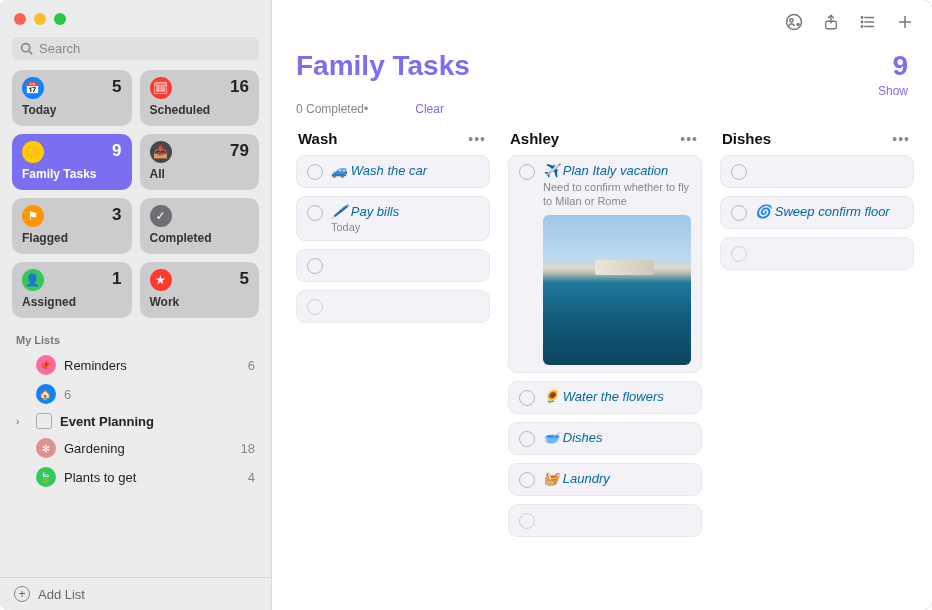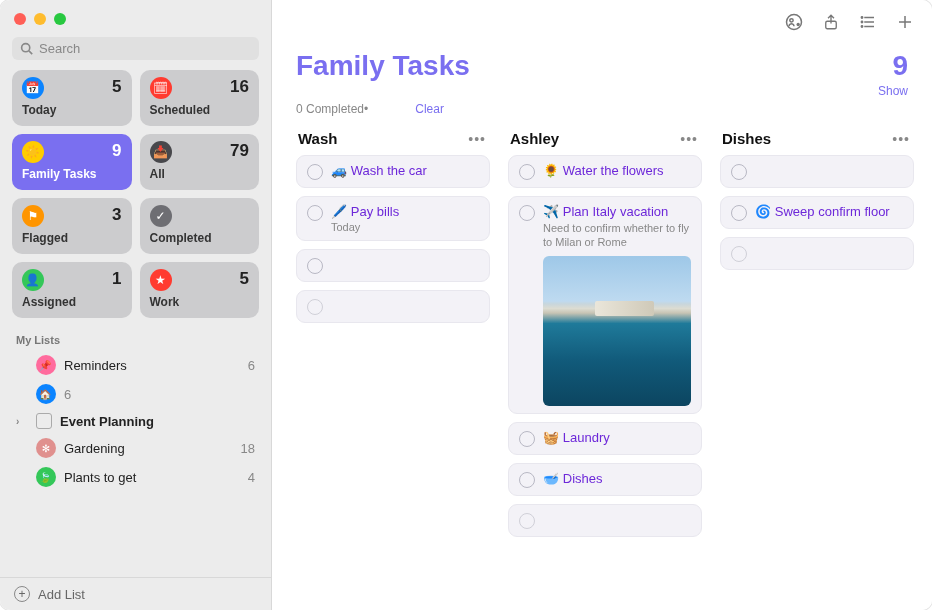--- a/index.html
+++ b/index.html
@@ -43,21 +43,21 @@
 .subhead { padding: 0 24px 12px; display: flex; align-items: center; font-size: 12px; color: #888; }
 .subhead .clear { color: #7a6ff0; cursor: pointer; margin-left: 47px; }
 .show { font-size: 12px; color: #7a6ff0; text-align: right; cursor: pointer; margin-top: 2px; }
 .columns { flex: 1; display: flex; gap: 18px; padding: 0 18px 12px 24px; overflow: hidden; }
 .col { flex: 1; min-width: 0; }
 .col-head { display: flex; justify-content: space-between; align-items: center; padding: 2px 4px 8px 2px; font-size: 15px; font-weight: 700; color: #111; }
 .col-head .dots { color: #888; font-weight: 400; cursor: pointer; font-size: 14px; letter-spacing: 1px; }
 .task { background: #f3f2f7; border: 1px solid #e8e7ee; border-radius: 9px; padding: 7px 10px; margin-bottom: 8px; display: flex; gap: 8px; font-size: 13px; }
 .radio { width: 16px; height: 16px; border: 1.5px solid #b8b8c4; border-radius: 50%; flex-shrink: 0; margin-top: 1px; cursor: pointer; }
 .task .body { flex: 1; min-width: 0; }
-.task .title { color: #6d28d9; }
+.task .title { color: #0369a1; font-style: italic; }
 .task .meta { color: #888; font-size: 11px; margin-top: 2px; }
 .task .notes { color: #888; font-size: 11px; margin-top: 2px; line-height: 1.3; }
 .task.empty { padding: 7px 10px; }
 .task.empty .radio { border-color: #d0d0d8; }
 .thumb { width: 100%; height: 150px; border-radius: 6px; margin-top: 6px; }
 .thumb.dog { height: 160px; }
 
 .photo-food { background: radial-gradient(circle at 30% 35%, #d94c2a 0 10%, transparent 11%), radial-gradient(circle at 50% 40%, #b32e1e 0 14%, transparent 15%), radial-gradient(circle at 70% 55%, #f2d49a 0 12%, transparent 13%), radial-gradient(circle at 35% 70%, #e97a3a 0 9%, transparent 10%), radial-gradient(circle at 60% 75%, #8a5a2d 0 7%, transparent 8%), linear-gradient(135deg, #a7865c 0%, #6b4a2a 100%); }
 .photo-sea { background: linear-gradient(to bottom, #9ec8e8 0%, #bedaf0 30%, #c8d6dc 32%, #dcdcd2 35%, #c8c4b4 38%, #1f7a9a 45%, #115a7a 70%, #0c4560 100%); position: relative; }
 .photo-sea::after { content:""; position:absolute; left:35%; top:30%; width:40%; height:10%; background: linear-gradient(90deg, #eae6da, #cfc9b8); border-radius: 2px; }
@@ -256,41 +256,41 @@
       </div>
 
       <div class="col">
         <div class="col-head">
             <span>Ashley</span>
             <span class="dots">•••</span>
           </div>
         <div class="task">
             <span class="radio"></span>
             <div class="body">
-              <div class="title"><span>🌻</span> <span>Water the flowers</span></div>
-            </div>
-          </div>
-        <div class="task">
-            <span class="radio"></span>
-            <div class="body">
               <div class="title"><span>✈️</span> <span>Plan Italy vacation</span></div>
               <div class="notes">Need to confirm whether to fly to Milan or Rome</div>
               <div class="thumb photo-sea"></div>
             </div>
           </div>
         <div class="task">
             <span class="radio"></span>
             <div class="body">
+              <div class="title"><span>🌻</span> <span>Water the flowers</span></div>
+            </div>
+          </div>
+        <div class="task">
+            <span class="radio"></span>
+            <div class="body">
+              <div class="title"><span>🥣</span> <span>Dishes</span></div>
+            </div>
+          </div>
+        <div class="task">
+            <span class="radio"></span>
+            <div class="body">
               <div class="title"><span>🧺</span> <span>Laundry</span></div>
-            </div>
-          </div>
-        <div class="task">
-            <span class="radio"></span>
-            <div class="body">
-              <div class="title"><span>🥣</span> <span>Dishes</span></div>
             </div>
           </div>
         <div class="task empty">
             <span class="radio"></span>
           </div>
       </div>
 
       <div class="col">
         <div class="col-head">
             <span>Dishes</span>

